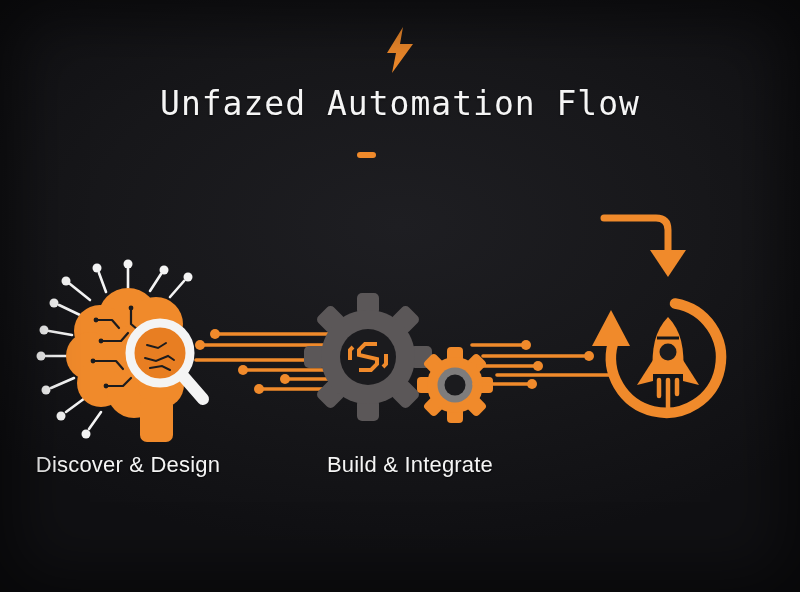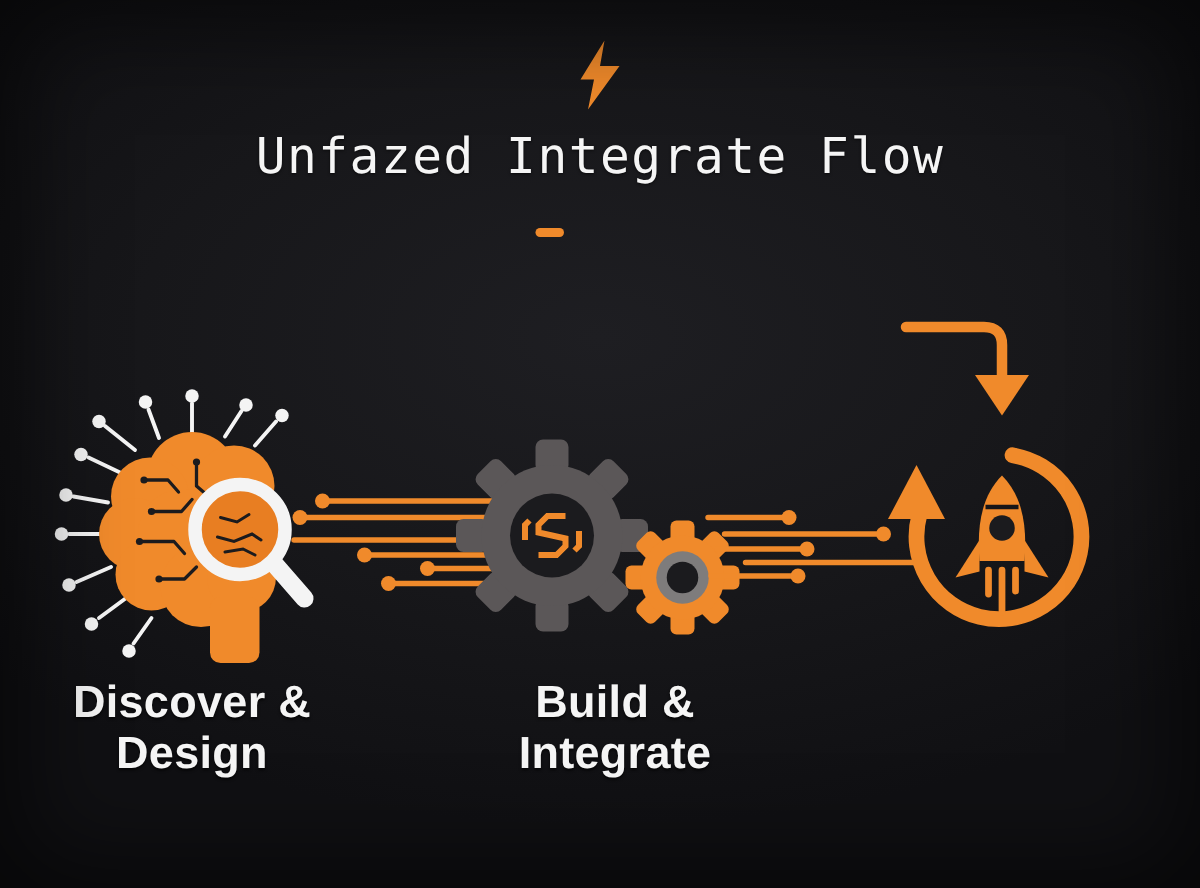--- a/index.html
+++ b/index.html
@@ -35,21 +35,21 @@
     font-size:33px;font-weight:500;letter-spacing:1px;
     text-shadow:0 1px 2px rgba(0,0,0,.6);
   }
   .title-underline{
     position:absolute;top:152px;left:357px;width:19px;height:6px;
     background:var(--accent);border-radius:3px;
   }
   .diagram{position:absolute;top:195px;left:0;}
   .stage-label{
     position:absolute;top:452px;width:240px;text-align:center;
-    color:var(--text);font-size:30px;font-weight:700;letter-spacing:.2px;
+    color:var(--text);font-size:22px;font-weight:400;letter-spacing:.2px;
     text-shadow:0 1px 2px rgba(0,0,0,.7);
   }
   .label-1{left:8px;}
   .label-2{left:290px;text-align:center;}
   .label-3{left:547px;}
 
   
   .fa{fill:var(--accent);}
   .sa{stroke:var(--accent);fill:none;}
   .fw{fill:#f4f4f4;}
@@ -61,21 +61,21 @@
 </head>
 <body>
 
 <div class="canvas">
 
   <div class="bolt-wrap">
     <svg width="34" height="46" viewBox="0 0 34 46" aria-hidden="true">
       <polygon class="fa" points="20,0 4,26 13,26 9,46 30,17 17,17"></polygon>
     </svg>
   </div>
-  <h1 class="title">Unfazed Integrate Flow</h1>
+  <h1 class="title">Unfazed Automation Flow</h1>
   <div class="title-underline"></div>
 
   <svg class="diagram" width="800" height="260" viewBox="0 195 800 260" aria-hidden="true">
 
     <g>
 
       <g class="sw" stroke-width="2.6" stroke-linecap="round">
         <line x1="90" y1="300" x2="70" y2="284"></line>
         <line x1="106" y1="292" x2="99" y2="273"></line>
         <line x1="128" y1="288" x2="128" y2="269"></line>

